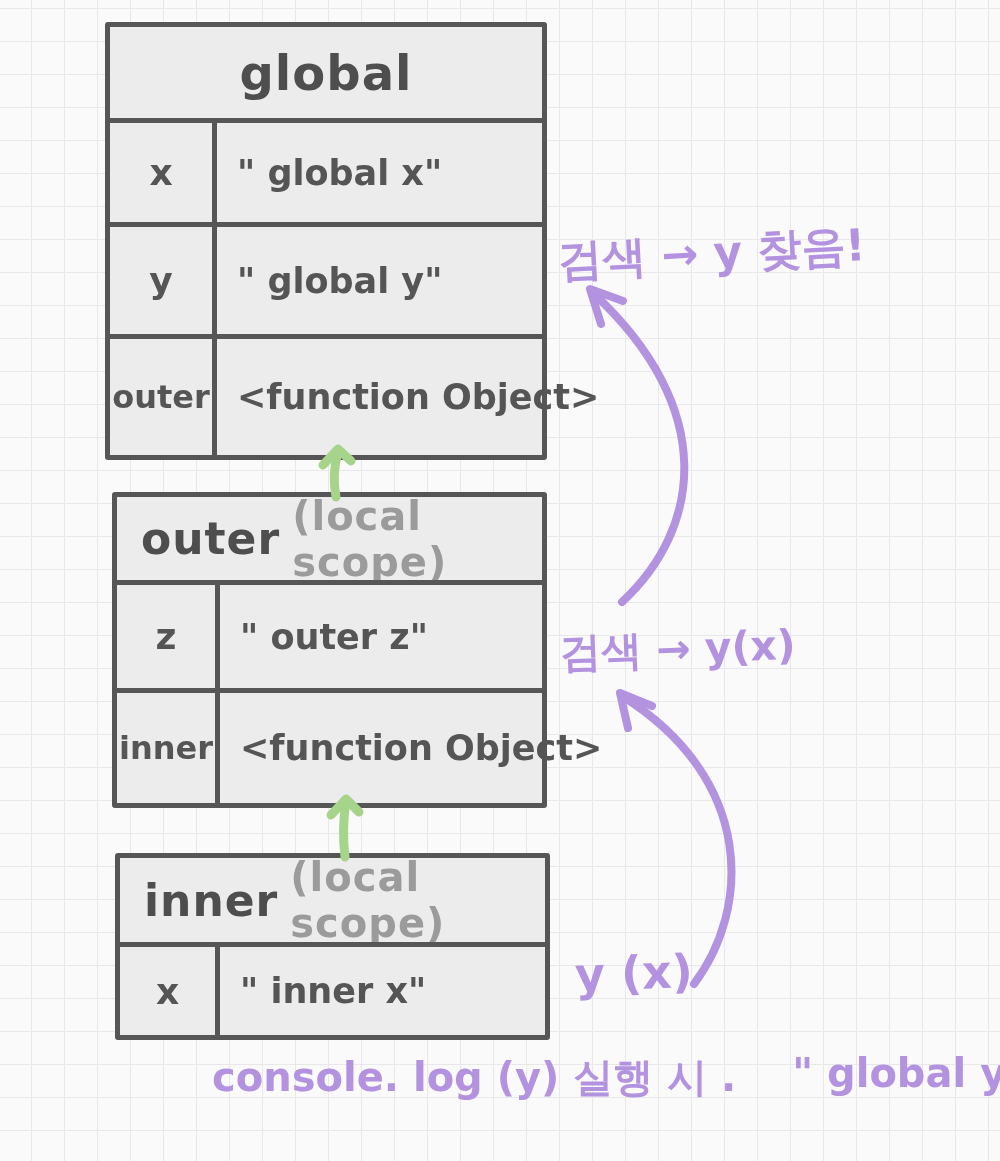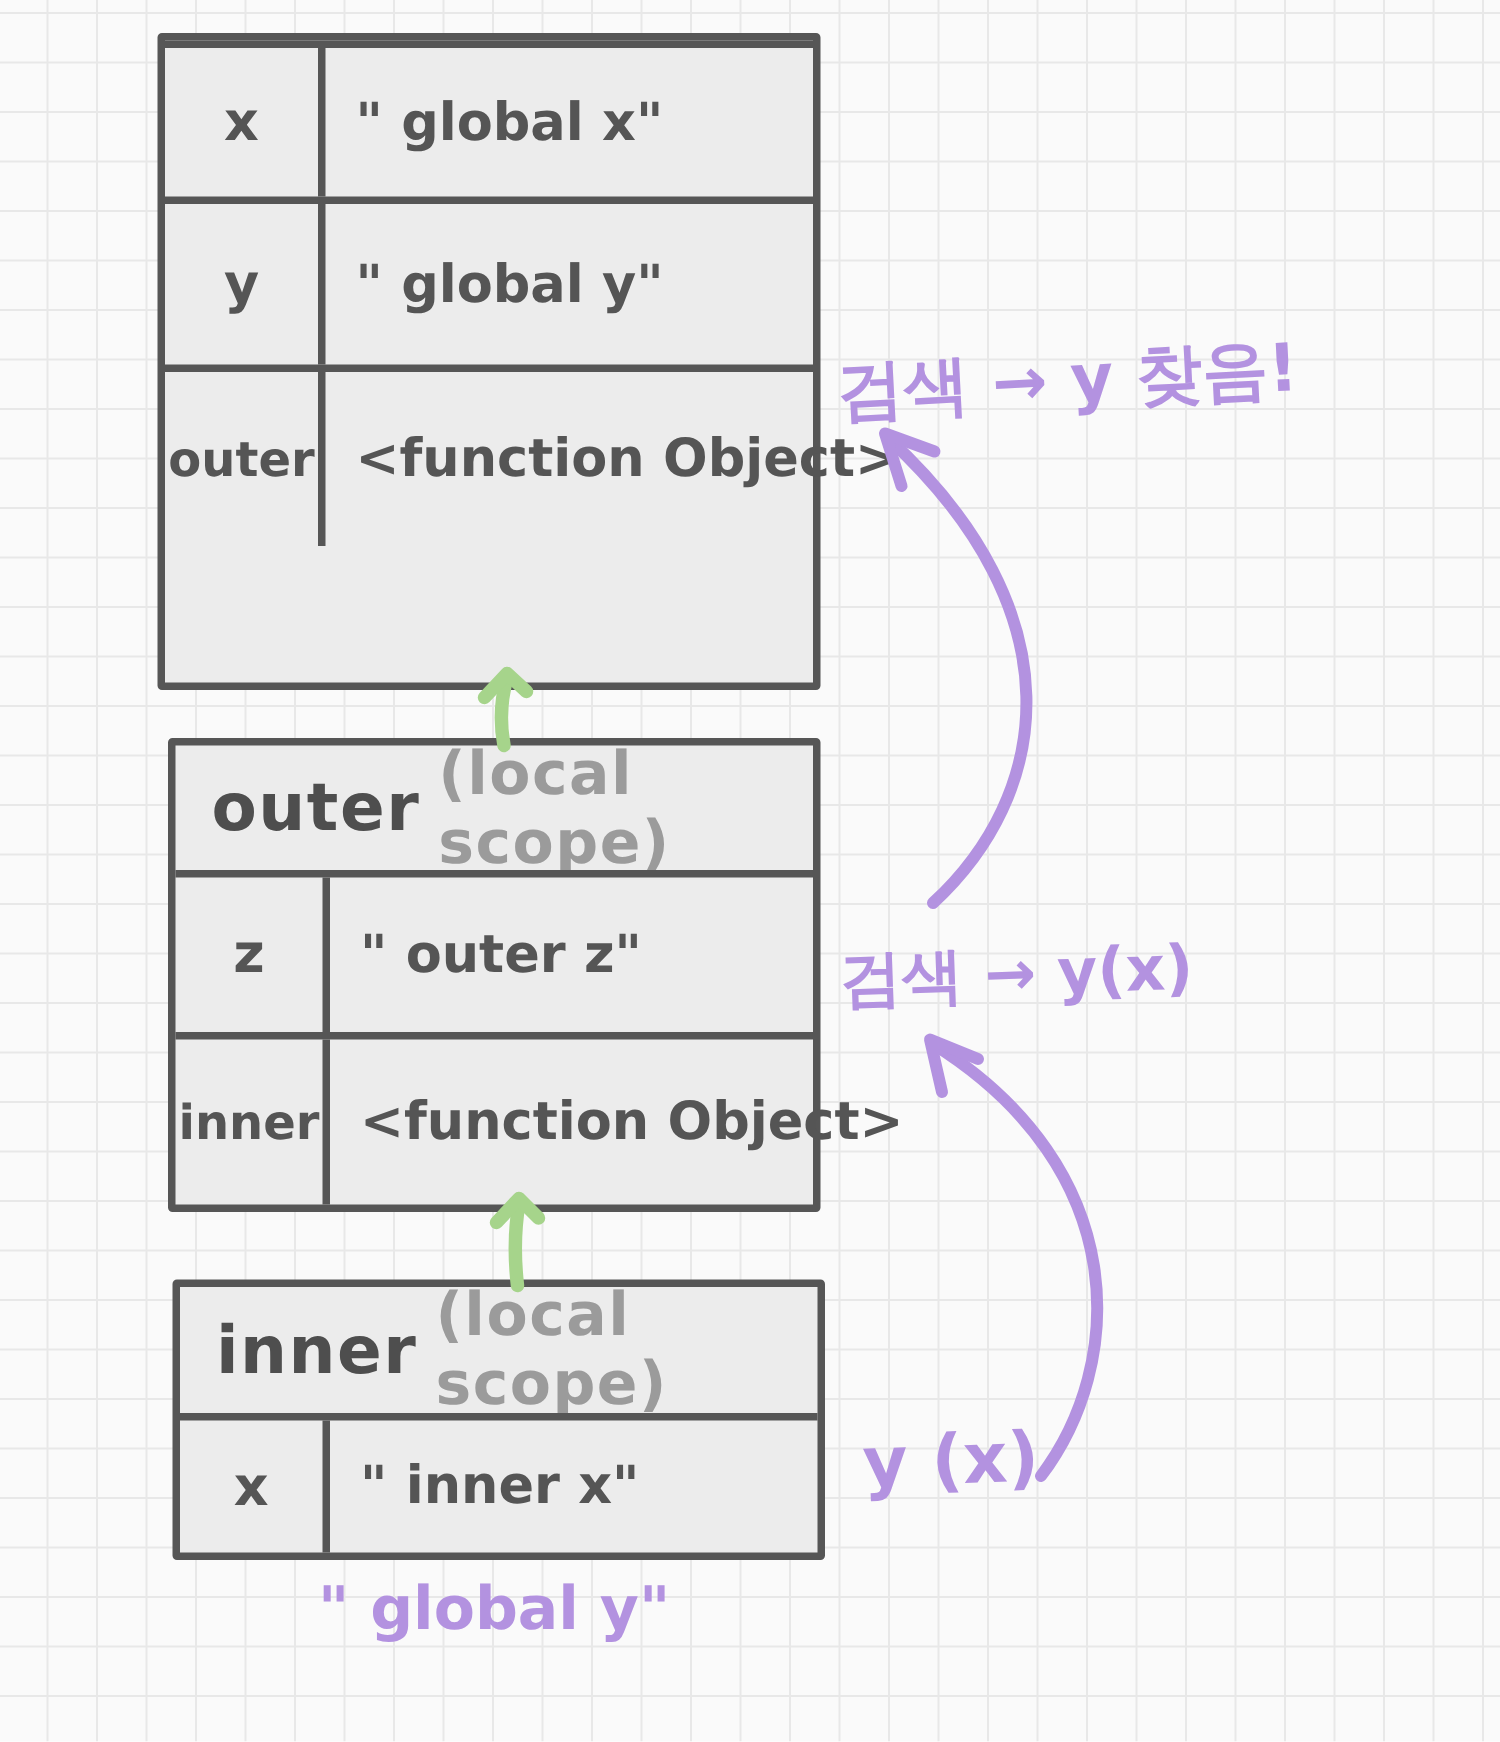--- a/index.html
+++ b/index.html
@@ -54,20 +54,23 @@
   .note-search  { left:560px; top:622px; font-size:41px; transform:rotate(-2deg); }
   .note-call    { left:575px; top:946px; font-size:46px; transform:rotate(-2deg); }
   .note-console { left:212px; top:1050px; font-size:40px; display:flex; gap:56px; }
 </style>
 </head>
 <body>
 
 <div class="canvas">
 
   <div class="scope-table" style="left:105px; top:22px; width:442px; height:438px;">
+    <div class="scope-title g-title" style="height:91px;">
+      <span class="name">global</span>
+    </div>
     <div class="var-row" style="height:104px;">
       <div class="cell-label" style="width:107px;">
         <span>x</span>
       </div>
       <div class="cell-value">
         <span>" global x"</span>
       </div>
     </div>
     <div class="var-row" style="height:112px;">
       <div class="cell-label" style="width:107px;">
@@ -145,16 +148,17 @@
     <g stroke="#b392e0" stroke-width="8" fill="none" stroke-linecap="round" stroke-linejoin="round">
       <path d="M 694 984 C 750 910 756 780 622 696"></path>
       <path d="M 628 728 L 620 693 L 652 706"></path>
     </g>
   </svg>
 
   <div class="note note-found">검색 → y 찾음!</div>
   <div class="note note-search">검색 → y(x)</div>
   <div class="note note-call">y (x)</div>
   <div class="note note-console">
+    <span>console. log (y) 실행 시 .</span>
     <span>" global y"</span>
   </div>
 
 </div>
 
 </body></html>

